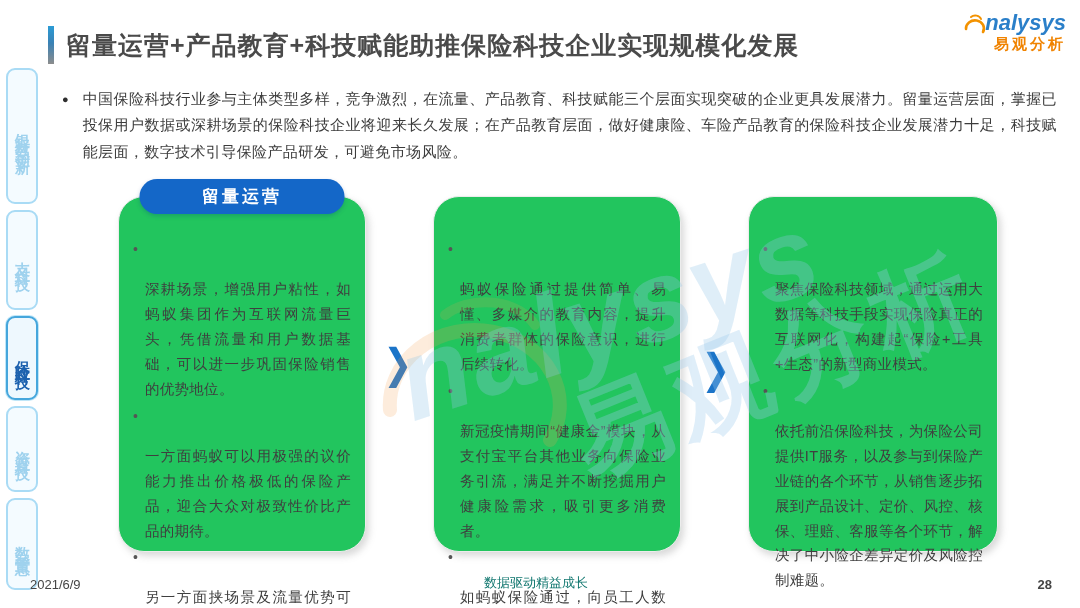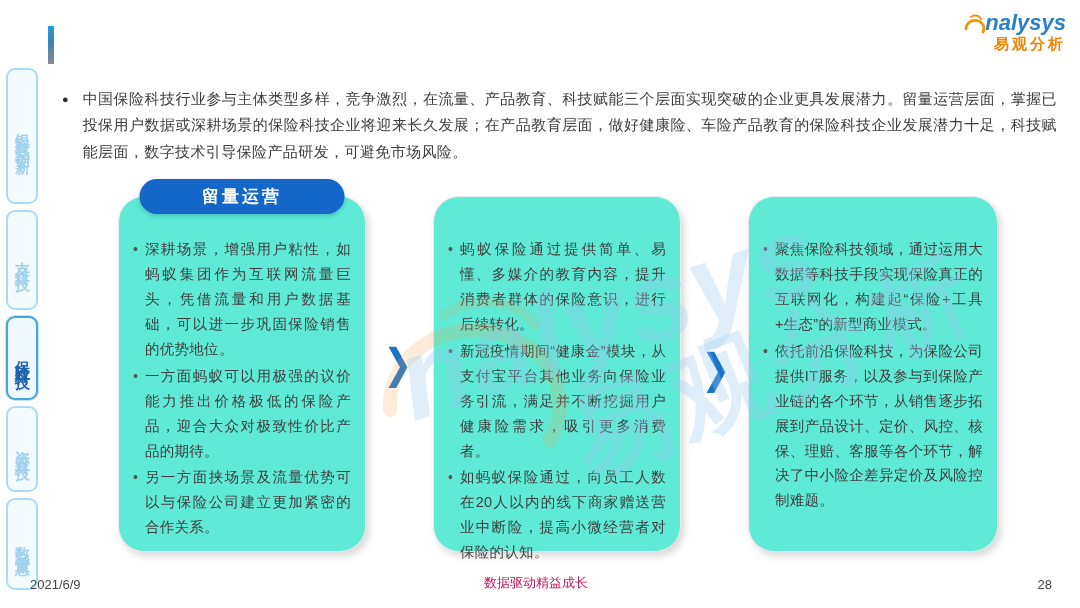--- a/index.html
+++ b/index.html
@@ -29,70 +29,71 @@
     position:absolute; left:6px; width:32px; border:2px solid #a9dbf5; border-radius:9px;
     background:#f4fbff; display:flex; align-items:center; justify-content:center;
   }
   .tab span {
     writing-mode:vertical-rl; font-size:15px; letter-spacing:5px; color:#9fd2ee; font-weight:700;
   }
   .tab.active { border-color:#45a6dc; background:#eef8fe; box-shadow:0 0 0 1px #bfe6f8; }
   .tab.active span { color:#1c61ae; }
   
   .card {
-    position:absolute; top:196px; height:356px; background:#5eead4;
+    position:absolute; top:196px; height:356px; background:#22c55e;
     border:1px solid #ececec; border-radius:26px;
     box-shadow:3px 4px 7px rgba(120,120,120,0.28);
   }
   .card-header {
     position:absolute; top:-18px; left:50%; transform:translateX(-50%);
     width:205px; height:35px; border-radius:18px; background:#1467c8;
     color:#fff; font-size:17px; font-weight:700; letter-spacing:3px;
     display:flex; align-items:center; justify-content:center;
     box-shadow:0 2px 4px rgba(0,60,130,0.25);
   }
   .card ul { list-style:none; padding:40px 14px 0 12px; }
   .card li { display:flex; margin-bottom:2px; }
   .li-marker { font-size:14px; color:#555; margin:0 7px 0 2px; line-height:1.72; }
-  .li-text { font-size:14.5px; line-height:1.72; color:#3f3f3f; letter-spacing:0.3px; text-align:justify; }
+  .li-text { font-size:14.5px; line-height:1.72; color:#3f3f3f; letter-spacing:0.3px; text-align:justify;margin-top:40px; }
   
   .chevron {
     position:absolute; font-size:33px; font-weight:900; color:#1b74c8;
     transform:scale(1.05,1.25); line-height:1;
   }
   
   .watermark { position:absolute; inset:0; pointer-events:none; z-index:4; overflow:hidden; }
   .wm-arc { position:absolute; left:350px; top:260px; }
   .wm-en {
     position:absolute; left:390px; top:250px; font-size:115px; font-weight:700; font-style:italic;
     color:rgba(150,198,232,0.30); transform:rotate(-18deg); letter-spacing:2px; white-space:nowrap;
   }
   .wm-cn {
     position:absolute; left:560px; top:300px; font-size:98px; font-weight:700;
     color:rgba(155,203,236,0.32); transform:rotate(-22deg); letter-spacing:10px; white-space:nowrap;
   }
   
   .footer-date { position:absolute; left:30px; bottom:16px; font-size:13px; color:#454545;text-align:center; }
-  .footer-center { position:absolute; left:0; right:8px; bottom:16px; text-align:center; font-size:13px; color:#be185d; }
-  .footer-page { position:absolute; right:28px; bottom:16px; font-size:13px; color:#454545; }
+  .footer-center { position:absolute; left:0; right:8px; bottom:16px; text-align:center; font-size:13px; color:#0f766e; }
+  .footer-page { position:absolute; right:28px; bottom:16px; font-size:13px; color:#454545;font-weight:bold; }
 </style>
 </head>
 <body>
 
 <div class="watermark">
   <svg class="wm-arc" width="230" height="220" viewBox="0 0 230 220">
     <path d="M40 150 a85 75 0 1 1 160 30" fill="none" stroke="rgba(243,160,80,0.20)" stroke-width="14" stroke-linecap="round"></path>
     <path d="M95 55 a55 40 0 0 1 90 10" fill="none" stroke="rgba(243,160,80,0.16)" stroke-width="10" stroke-linecap="round"></path>
   </svg>
   <div class="wm-en">nalysys</div>
   <div class="wm-cn">易观分析</div>
 </div>
 
 <div class="title-row">
   <div class="accent-bar"></div>
+  <div class="page-title">留量运营+产品教育+科技赋能助推保险科技企业实现规模化发展</div>
 </div>
 
 <div class="logo">
   <div class="logo-top">
     <svg width="26" height="24" viewBox="0 0 26 24" style="margin-right:-3px;">
       <path d="M4 19 a9 8 0 1 1 17 3" fill="none" stroke="#f39200" stroke-width="2.6" stroke-linecap="round"></path>
       <path d="M9 7 a6 5 0 0 1 10 2" fill="none" stroke="#f39200" stroke-width="2" stroke-linecap="round"></path>
     </svg>
     <span class="logo-brand">nalysys</span>
   </div>

